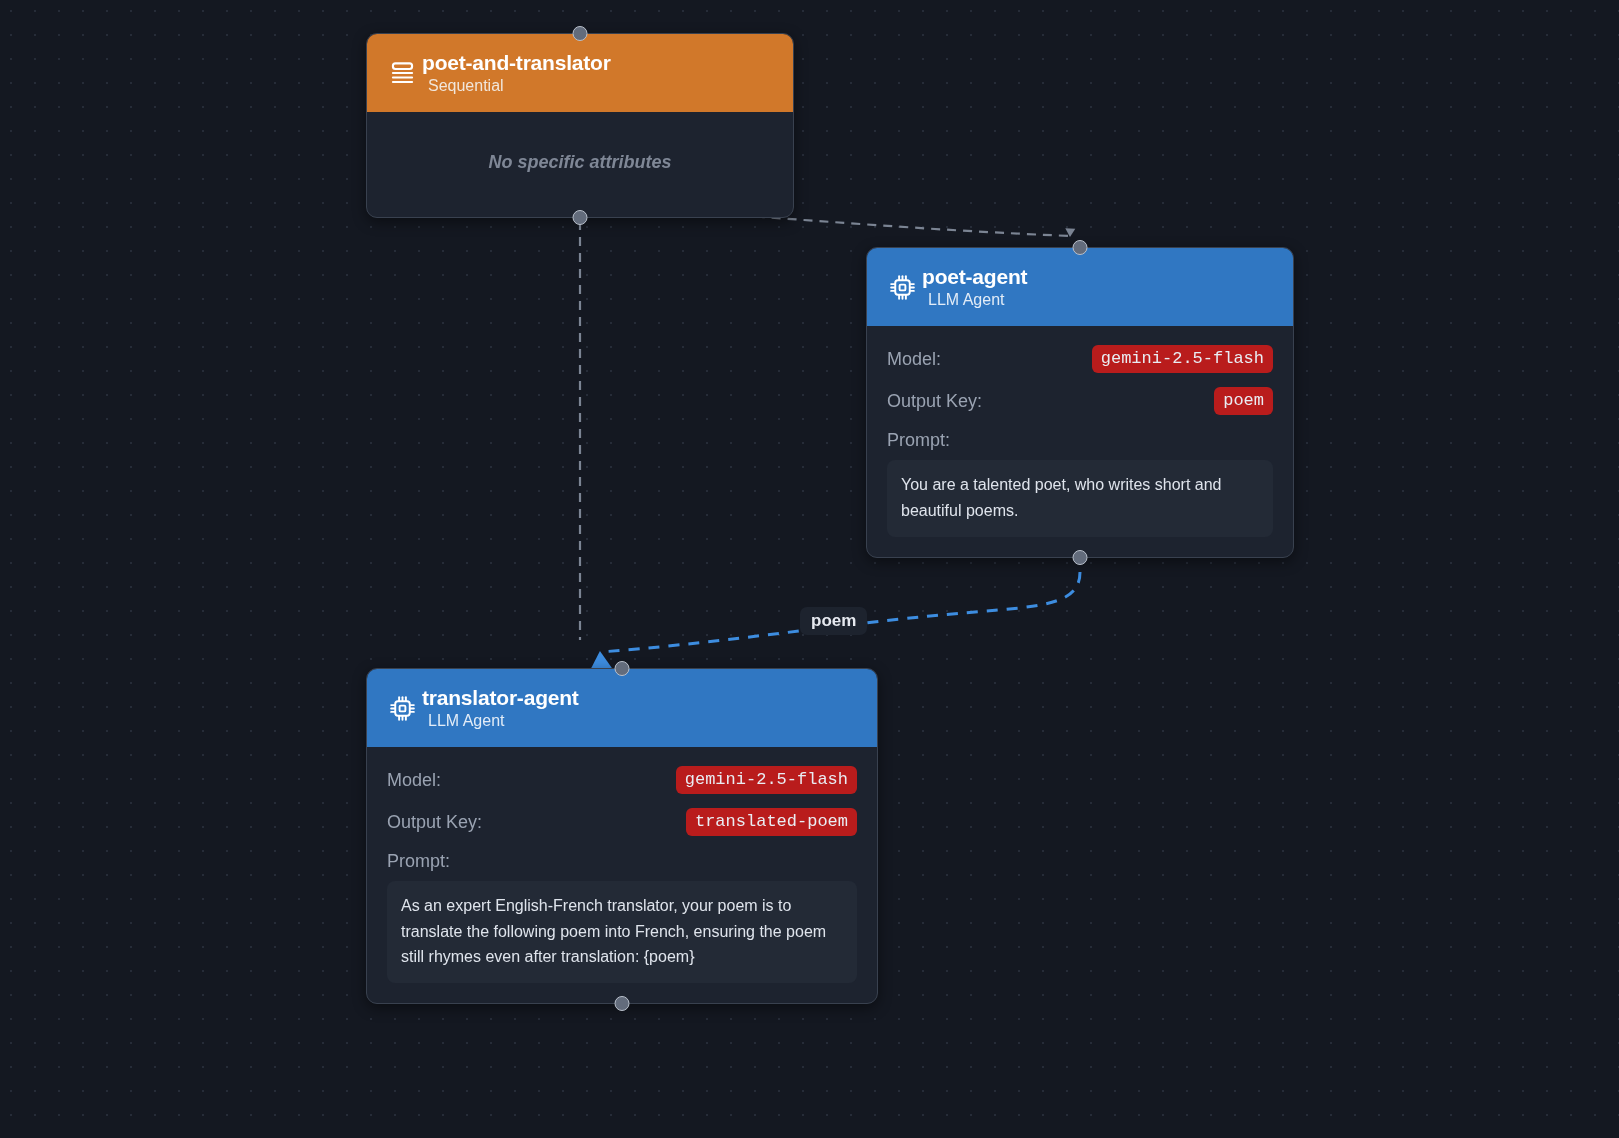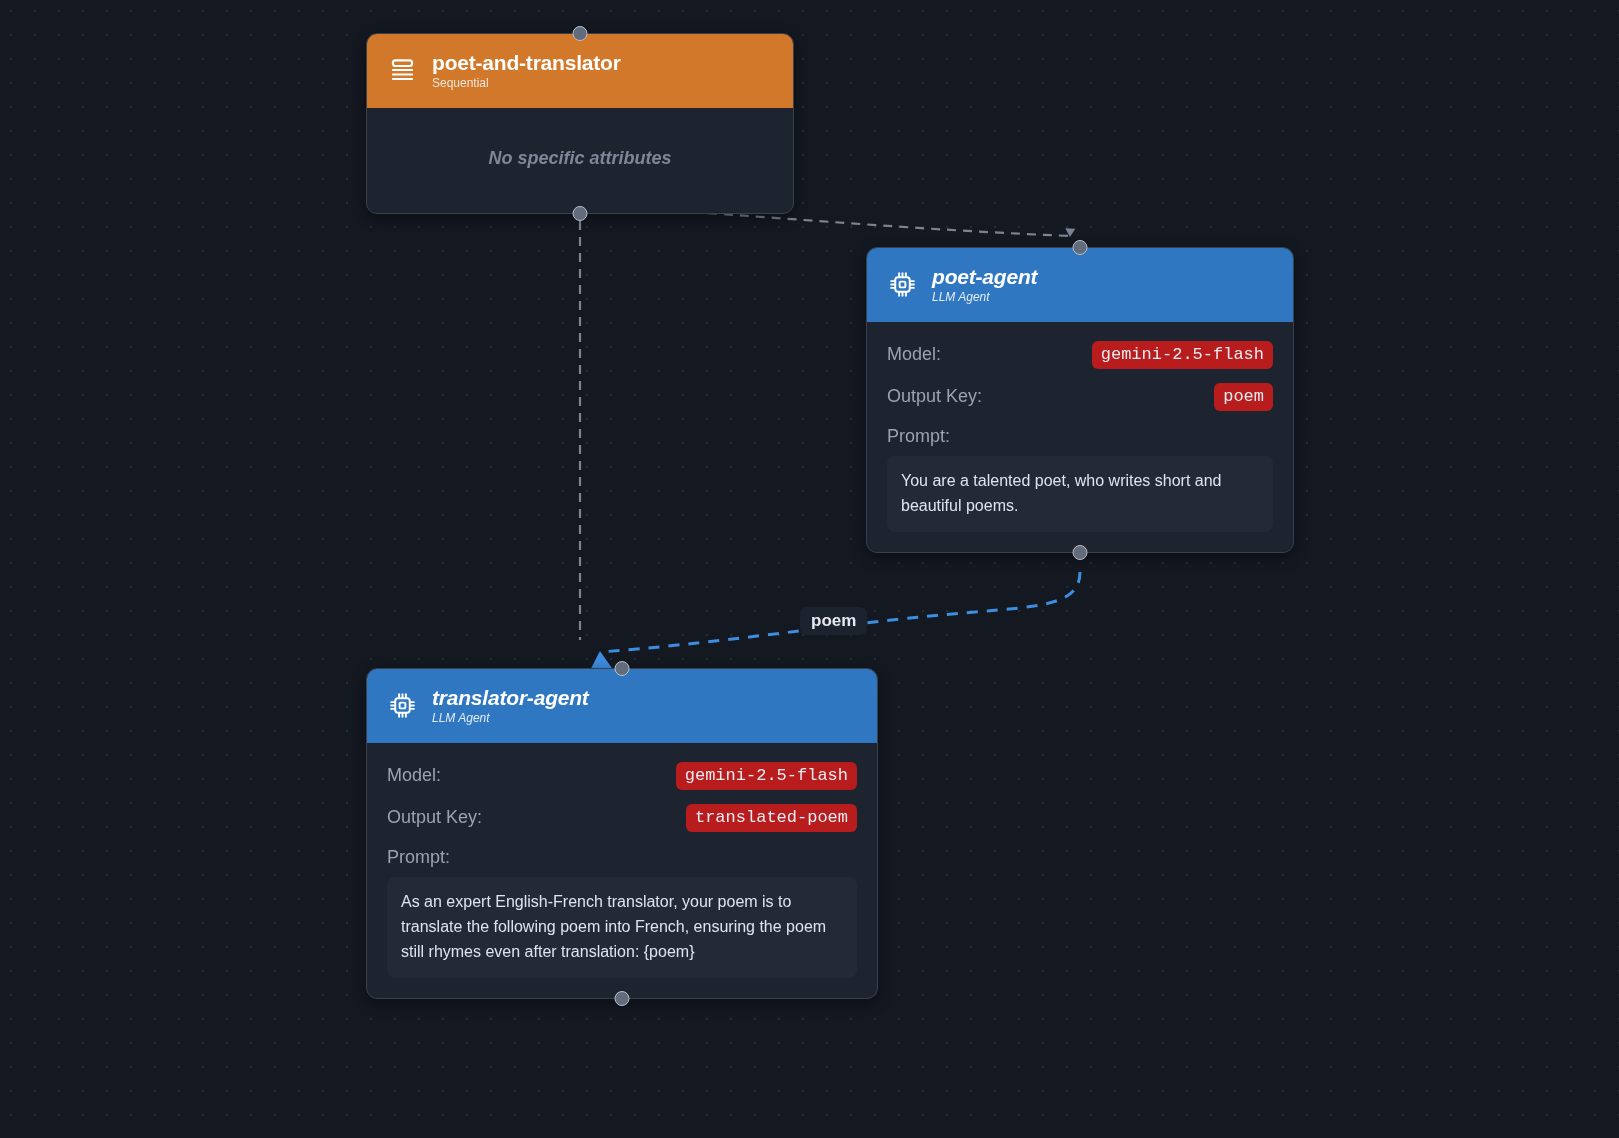--- a/index.html
+++ b/index.html
@@ -57,49 +57,50 @@
     z-index: 2;
     border-radius: 11px;
     background: #1d232f;
     border: 1px solid #39414f;
     box-shadow: 0 4px 14px rgba(0,0,0,0.45);
     box-sizing: border-box;
   }
   .node-header {
     display: flex;
     align-items: center;
-    gap: 15px;
+    gap: 5px;
     padding: 17px 18px 17px 20px;
     border-radius: 10px 10px 0 0;
     box-sizing: border-box;
   }
   .node-header.orange { background: #d1782a; }
-  .node-header.blue   { background: #3077c2; font-style: italic; }
+  .node-header.blue   { background: #3077c2; }
 
   .node-icon {
     flex: 0 0 auto;
     width: 30px;
     height: 30px;
     display: flex;
     align-items: center;
     justify-content: center;
     color: #ffffff;
   }
   .node-titles { display: flex; flex-direction: column; gap: 1px; min-width: 0; }
   .node-title {
     font-size: 21px;
     font-weight: bold;
     color: #ffffff;
     letter-spacing: -0.2px;
     line-height: 1.15;
   }
   .node-subtitle {
-    font-size: 12px;
+    font-size: 16px;
     color: #f1e6db;
     line-height: 1.2;
+    margin-left: 6px;
   }
   .node-header.blue .node-subtitle { color: #e2ecf7; }
 
   .node-body {
     padding: 18px 20px 20px 20px;
     box-sizing: border-box;
   }
 
   .empty-attrs {
     text-align: center;

